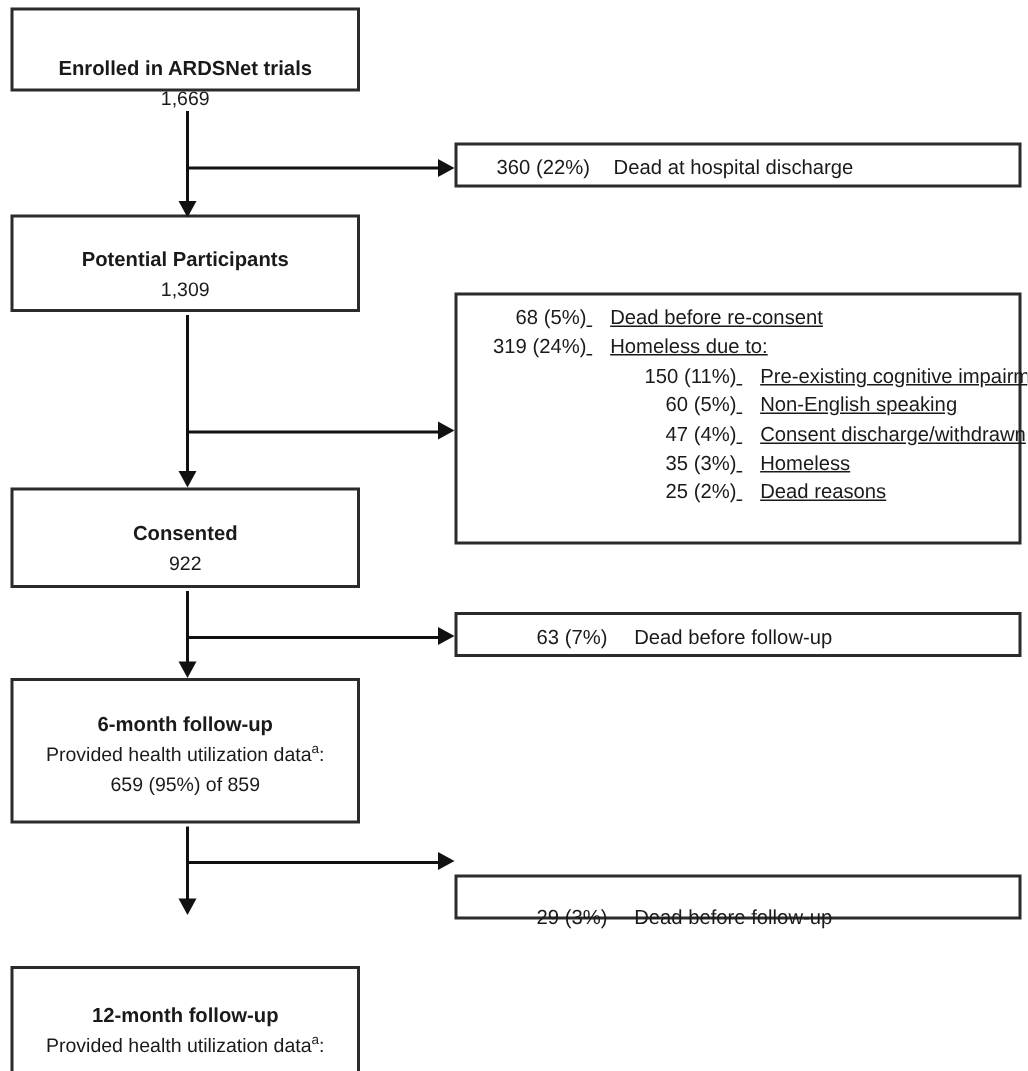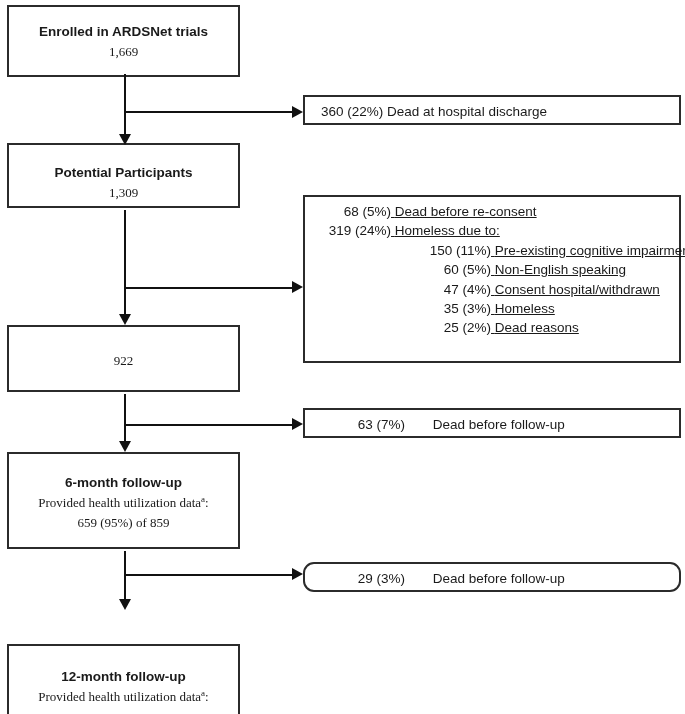--- a/index.html
+++ b/index.html
@@ -8,49 +8,49 @@
     position:relative; width:685px; height:714px;
     background:#ffffff; color:#1a1a1a; overflow:hidden;
   }
   
   .mbox {
     position:absolute; left:7px; width:233px;
     border:2px solid #2b2b2b; background:#ffffff;
     text-align:center; box-sizing:border-box;
   }
   .mbox .title { font-weight:bold; font-size:13.5px; line-height:15px; }
-  .mbox .line  { font-size:13px; line-height:15px; margin-top:5px;font-family:Liberation Serif, serif; }
+  .mbox .line  { font-size:13px; line-height:15px; margin-top:5px; }
   .mbox sup { font-size:9px; line-height:0; }
-  #box-enrolled  { top:5px;   height:72px;  padding-top:17px; }
+  #box-enrolled  { top:5px;   height:56px;  padding-top:31px; }
   #box-potential { top:143px; height:65px;  padding-top:20px; }
   #box-consented { top:325px; height:67px;  padding-top:21px; }
   #box-6month    { top:452px; height:97px;  padding-top:21px; }
   #box-12month   { top:610px; height:101px; padding-top:23px;margin-top:34px; }
 
   
   .sbox {
     position:absolute; left:303px; width:378px;
     border:2px solid #2b2b2b; background:#ffffff;
     box-sizing:border-box; font-size:13.5px;
   }
   #sbox-discharge { top:95px;  height:30px;  padding-top:5px; }
   #sbox-excluded  { top:195px; height:168px; padding-top:5px; }
   #sbox-dead6     { top:408px; height:30px;  padding-top:5px; }
-  #sbox-dead12    { top:562px; height:30px;  padding-top:5px;border-radius:11px; }
+  #sbox-dead12    { top:583px; height:30px;  padding-top:17px; }
 
   .row { line-height:19.4px; white-space:nowrap; }
   .num { display:inline-block; text-align:right; }
-  .lbl { }
+  .lbl { margin-left:12px; }
   
   #sbox-excluded { padding-left:16px;text-decoration:underline; }
   #sbox-excluded .row.top .num { width:70px; }
   #sbox-excluded .row.sub .num { width:170px; }
-  #sbox-discharge .num { margin-left:16px; text-align:left; }
+  #sbox-discharge .num { margin-left:26px; text-align:left; }
   #sbox-dead6 .num, #sbox-dead12 .num { width:88px; margin-left:12px; }
-  #sbox-dead6 .lbl, #sbox-dead12 .lbl { margin-left:24px; }
+  #sbox-dead6 .lbl, #sbox-dead12 .lbl { margin-left:14px; }
 
   
   .vline { position:absolute; left:124px; width:2px; background:#111111; }
   .hline { position:absolute; left:125px; width:169px; height:2px; background:#111111; }
   .arr-down {
     position:absolute; left:119px; width:0; height:0;
     border-left:6px solid transparent; border-right:6px solid transparent;
     border-top:11px solid #111111;
   }
   .arr-right {
@@ -76,20 +76,21 @@
     <div class="title">Enrolled in ARDSNet trials</div>
     <div class="line">1,669</div>
   </div>
 
   <div class="mbox" id="box-potential">
     <div class="title">Potential Participants</div>
     <div class="line">1,309</div>
   </div>
 
   <div class="mbox" id="box-consented">
+    <div class="title">Consented</div>
     <div class="line">922</div>
   </div>
 
   <div class="mbox" id="box-6month">
     <div class="title">6-month follow-up</div>
     <div class="line"><span>Provided health utilization data</span><sup>a</sup><span>:</span></div>
     <div class="line">659 (95%) of 859</div>
   </div>
 
   <div class="mbox" id="box-12month">
@@ -116,21 +117,21 @@
     <div class="row sub">
       <span class="num">150 (11%)</span>
       <span class="lbl">Pre-existing cognitive impairment</span>
     </div>
     <div class="row sub">
       <span class="num">60 (5%)</span>
       <span class="lbl">Non-English speaking</span>
     </div>
     <div class="row sub">
       <span class="num">47 (4%)</span>
-      <span class="lbl">Consent hospital/withdrawn</span>
+      <span class="lbl">Consent discharge/withdrawn</span>
     </div>
     <div class="row sub">
       <span class="num">35 (3%)</span>
       <span class="lbl">Homeless</span>
     </div>
     <div class="row sub">
       <span class="num">25 (2%)</span>
       <span class="lbl">Dead reasons</span>
     </div>
   </div>

